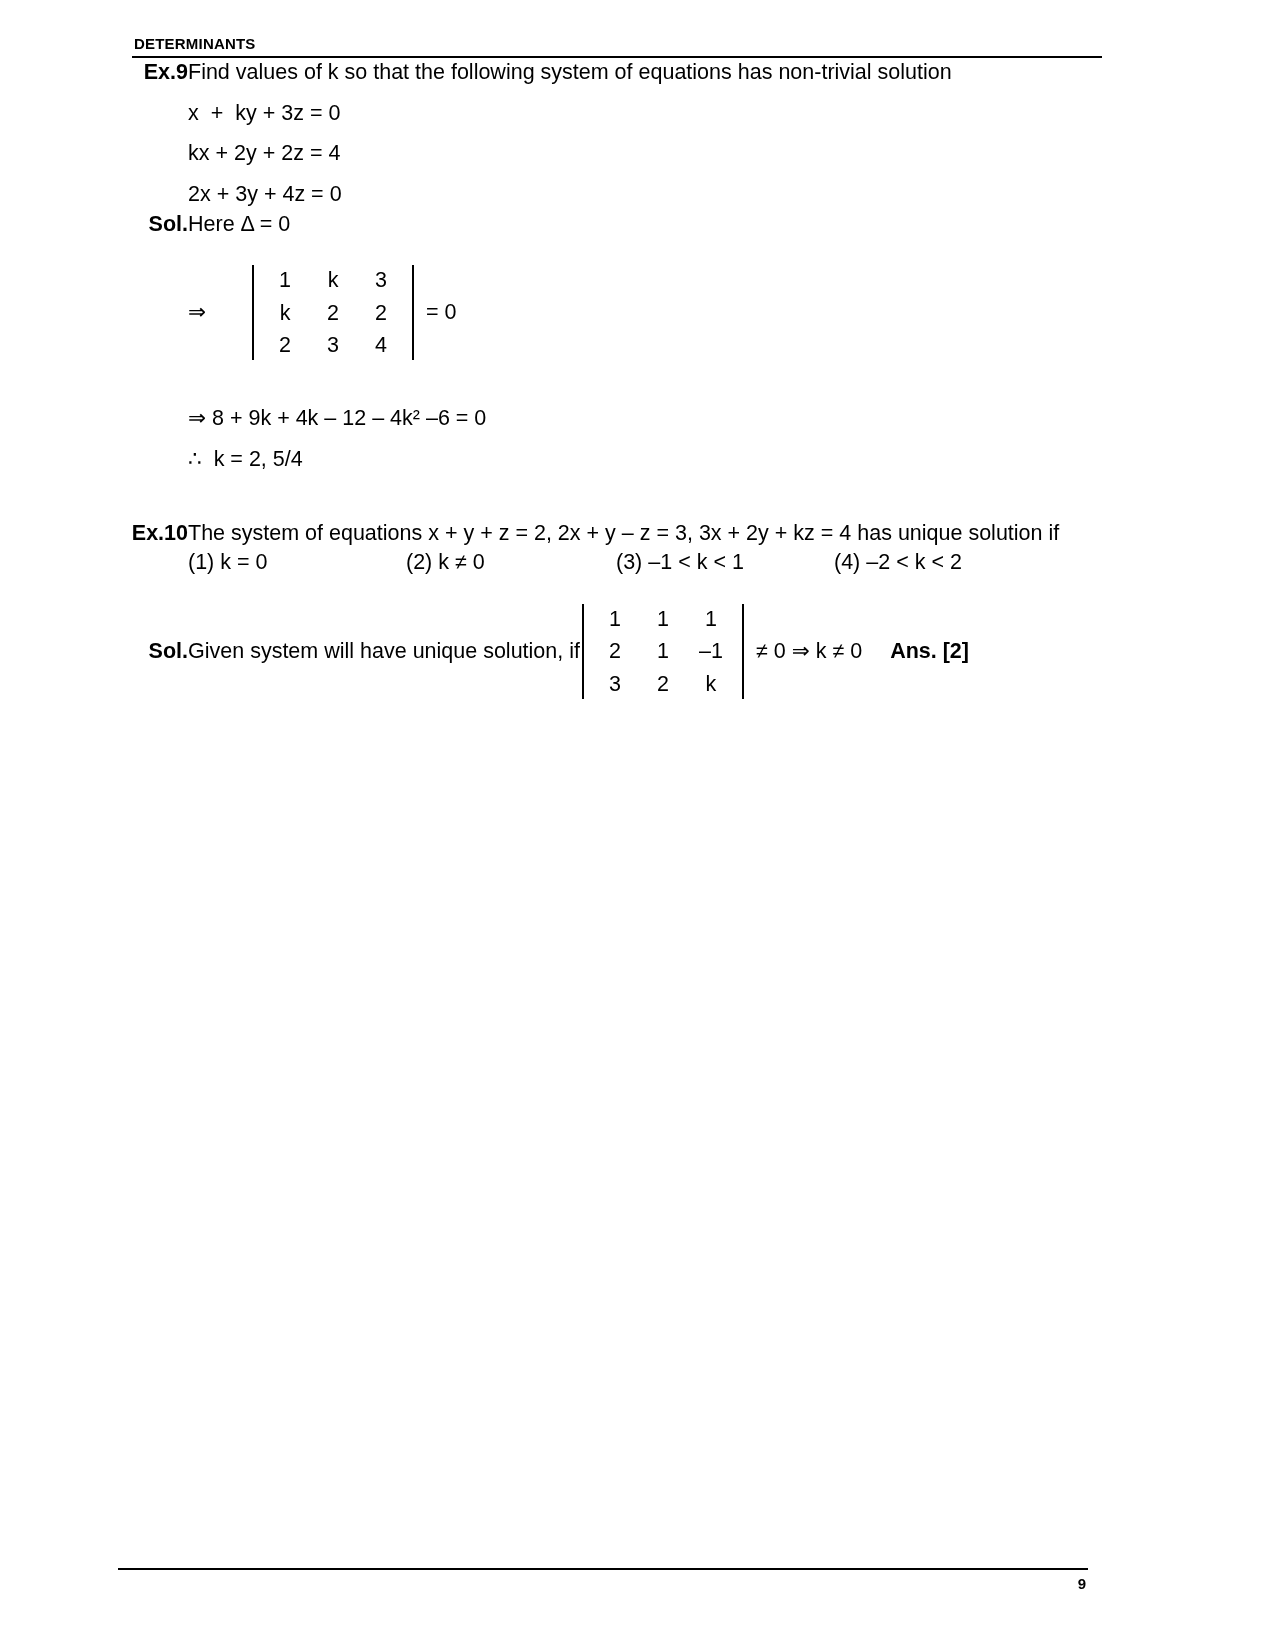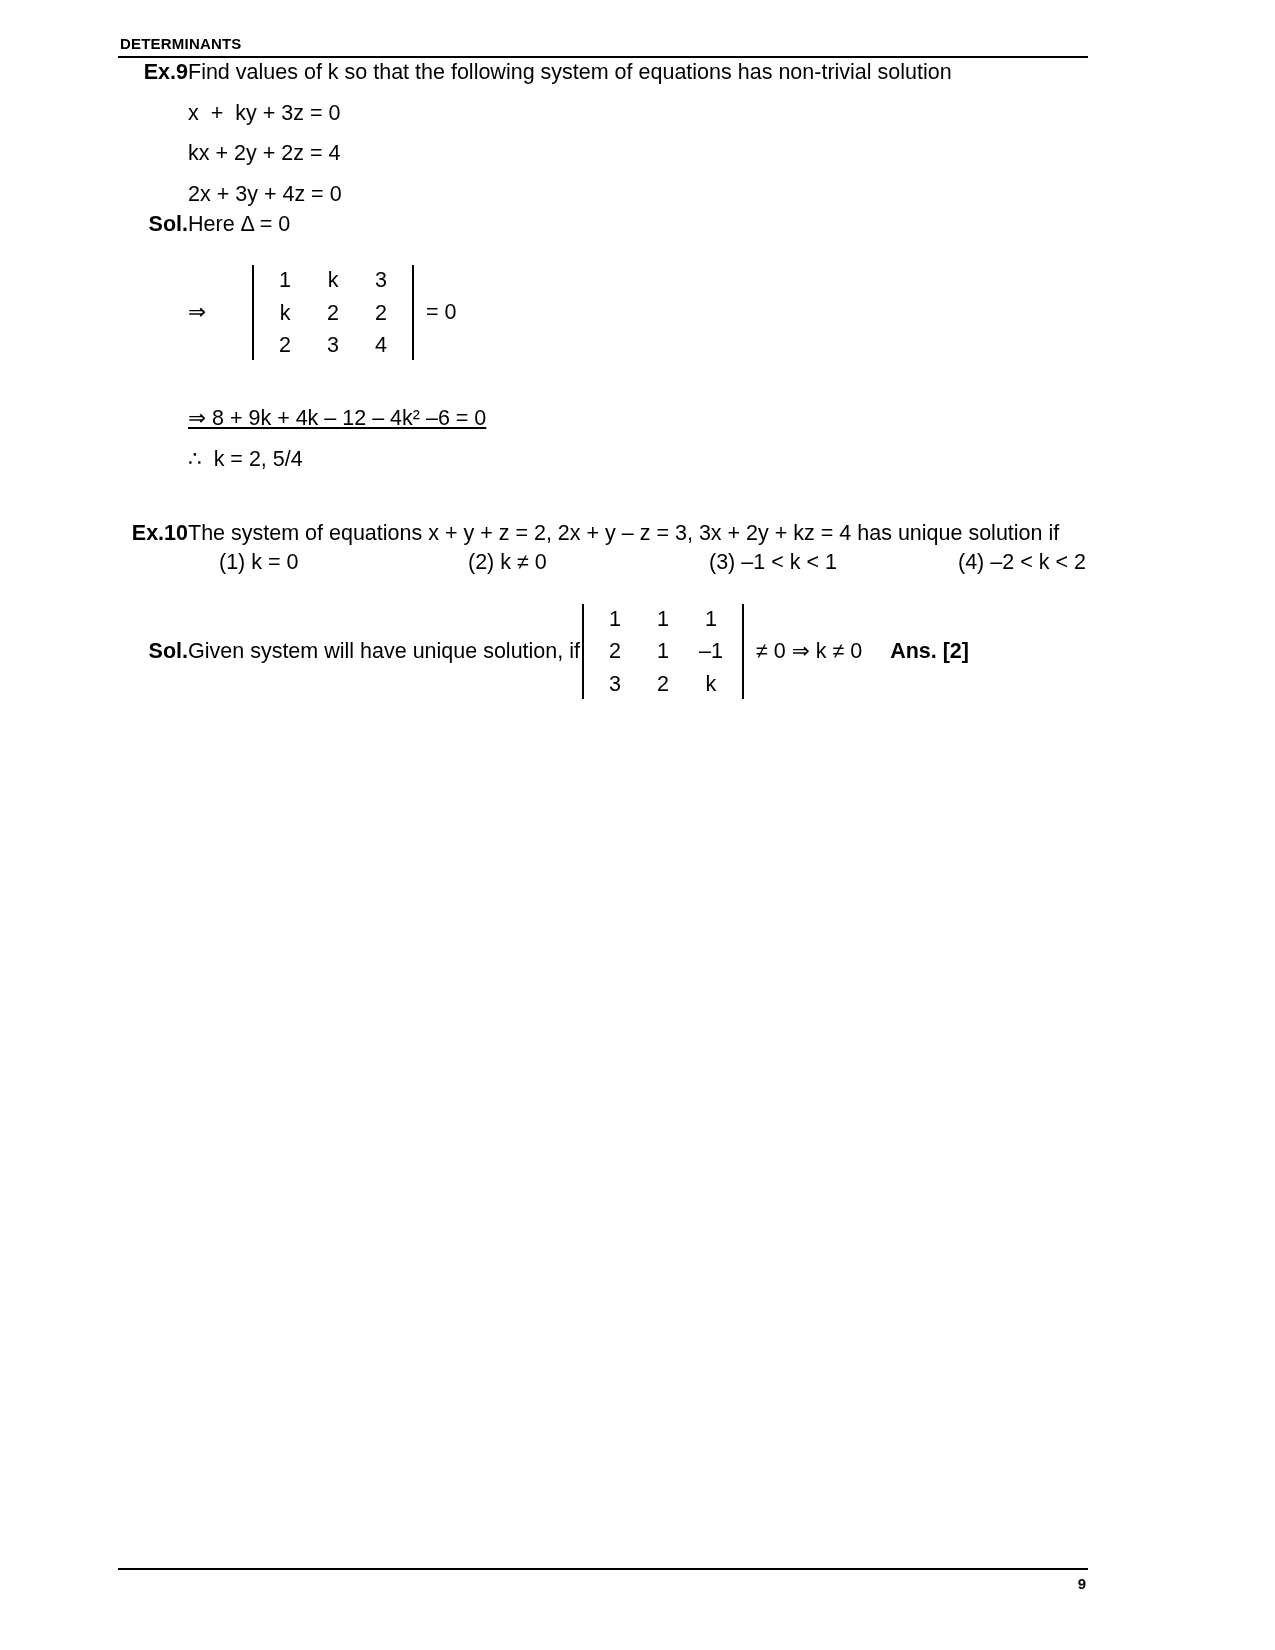--- a/index.html
+++ b/index.html
@@ -16,21 +16,21 @@
     width: 1275px;
     height: 1650px;
     background: #ffffff;
     box-sizing: border-box;
     overflow: hidden;
   }
 
   
   .header {
     position: absolute;
-    left: 118px;
+    left: 132px;
     top: 36px;
     width: 970px;
   }
   .header-title {
     font-size: 15px;
     font-weight: bold;
     letter-spacing: 0.2px;
     line-height: 1.1;
     padding-left: 2px;
   }
@@ -120,33 +120,31 @@
   }
   .det-tail {
     margin-left: 10px;
     font-size: 21.5px;
     white-space: pre;
   }
 
   
   .two-col {
     display: flex;
-    text-decoration: underline;
   }
   .two-col .left  { width: 430px; flex: 0 0 430px; white-space: pre; }
   .two-col .right { flex: 1 1 auto; white-space: pre; }
 
   
   .options {
     display: flex;
     padding-left: 70px;
   }
   .options .opt {
     white-space: pre;
-    margin-left: 31px;
   }
   .opt1 { width: 218px; flex: 0 0 218px; }
   .opt2 { width: 210px; flex: 0 0 210px; }
   .opt3 { width: 218px; flex: 0 0 218px; }
   .opt4 { flex: 1 1 auto; }
 
   
   .sol-inline {
     display: flex;
     align-items: center;

